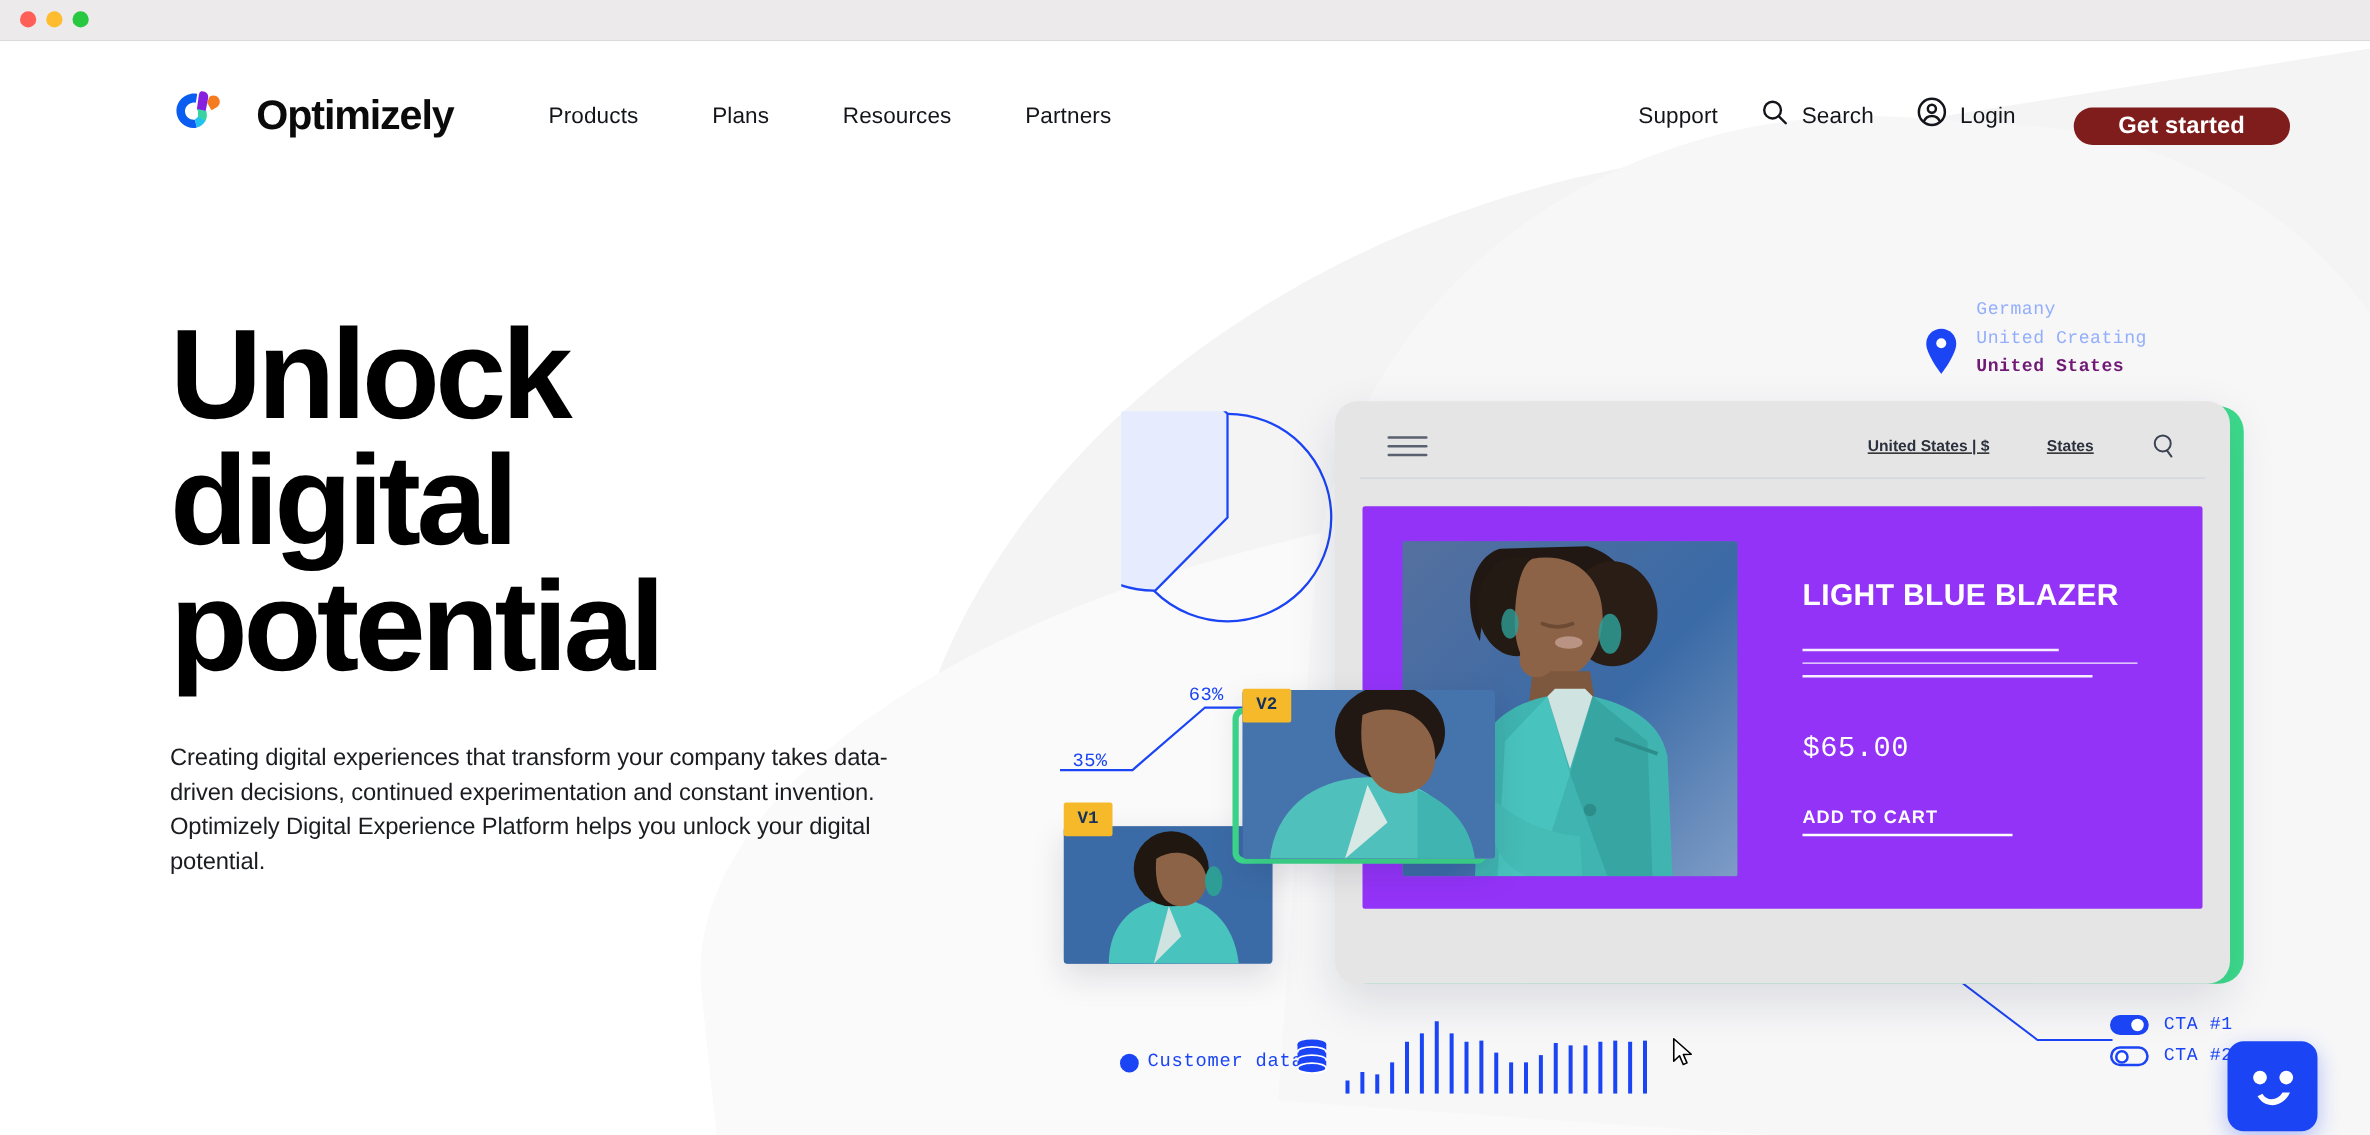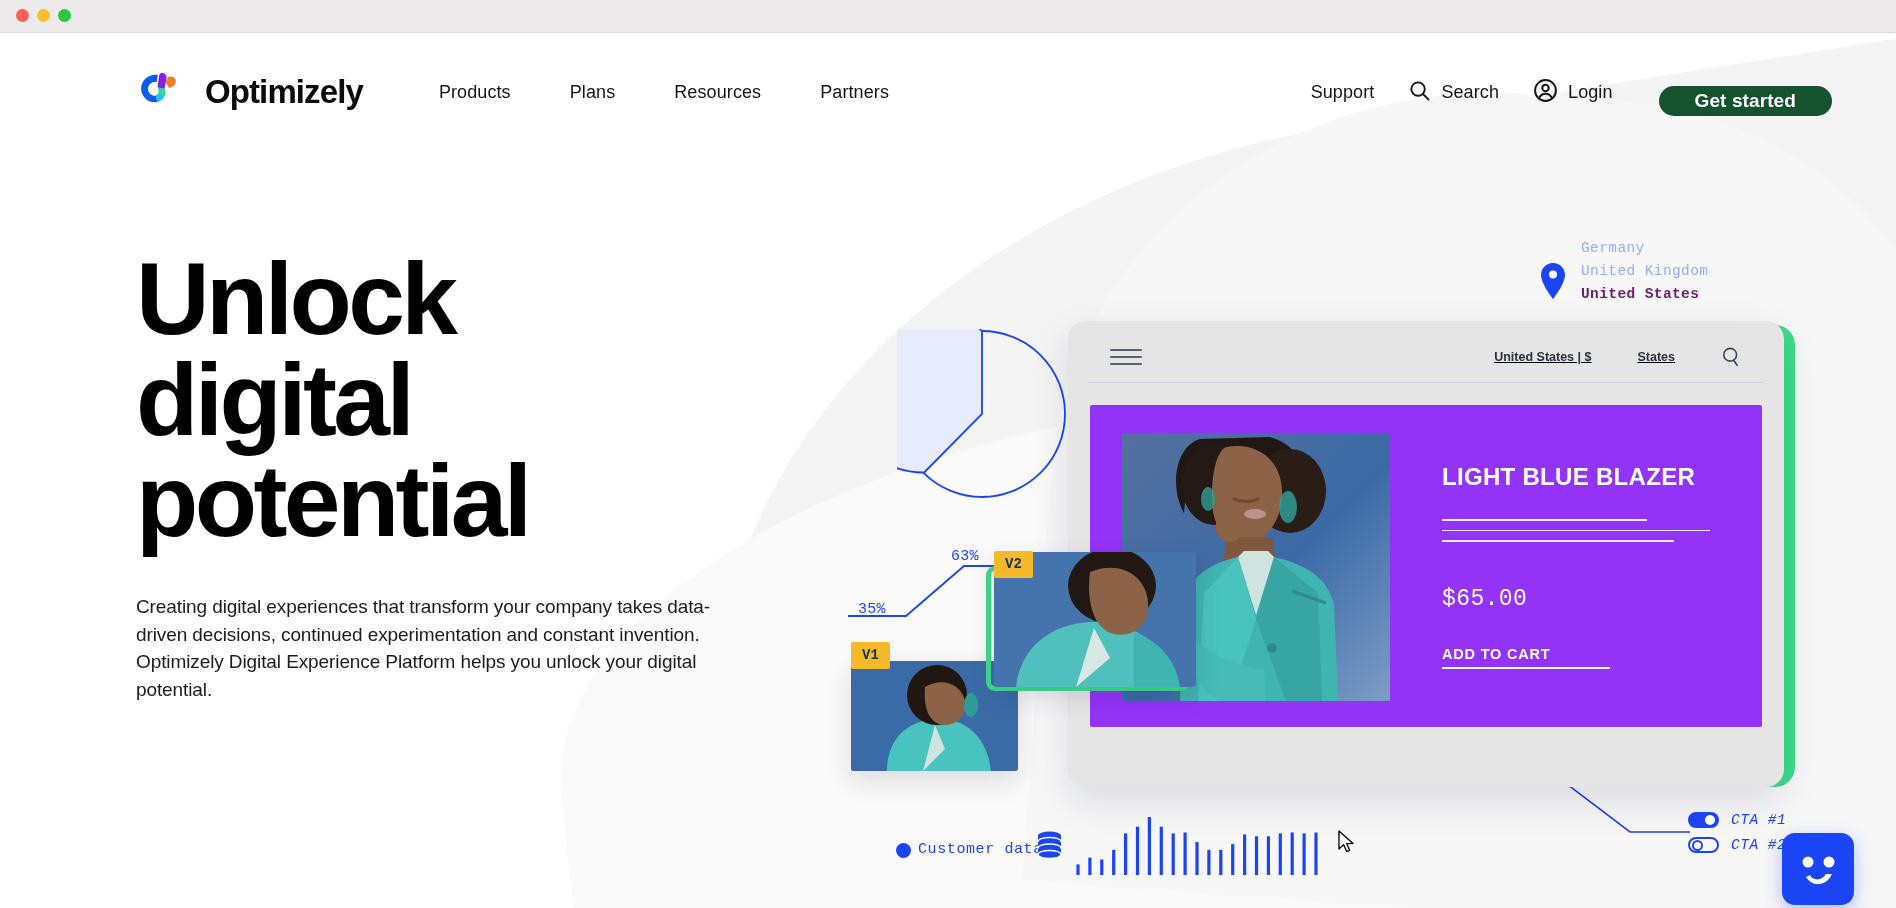--- a/index.html
+++ b/index.html
@@ -79,21 +79,21 @@
     font-size: 18px; color: #13151a; letter-spacing: 0.1px;
     cursor: pointer; white-space: nowrap;
   }
   .nav-right {
     margin-left: auto;
     display: flex; align-items: center; gap: 34px;
   }
   .nav-right .nav-link { font-size: 18px; }
   .icon-link { display: flex; align-items: center; gap: 10px; cursor: pointer; }
   .btn-primary {
-    background: #14532d;
+    background: #7f1d1d;
     color: #ffffff;
     font-size: 19px; font-weight: 700;
     padding: 4px 36px;
     border: none; border-radius: 40px;
     cursor: pointer;
     margin-left: 12px;
     letter-spacing: 0.1px;
     white-space: nowrap;
     margin-top: 18px;
   }
@@ -287,21 +287,20 @@
   .switch .knob {
     position: absolute; top: 1px; width: 10px; height: 10px;
     border-radius: 50%;
   }
   .switch.on .knob { right: 2px; background: #ffffff; }
   .switch.off .knob { left: 2px; border: 2px solid #1b44f5; background: #ffffff; width: 11px; height: 11px; top: 0.5px; }
   .tog-label {
     font-family: "Liberation Mono", monospace;
     font-size: 14.5px; color: #1b44f5; letter-spacing: 0.5px;
     white-space: nowrap;
-    font-style: italic;
   }
 
   
   .chat-widget {
     position: absolute; left: 1782px; top: 800px;
     width: 72px; height: 72px;
     background: #1b44f5;
     border-radius: 13px;
     box-shadow: 0 6px 18px rgba(27,68,245,0.32);
     cursor: pointer;
@@ -393,21 +392,21 @@
 
     <div class="geo-block">
       <span class="geo-pin">
         <svg width="30" height="38" viewBox="0 0 30 38">
           <path d="M15 1C8.4 1 3 6.3 3 12.9 3 21.6 15 37 15 37s12-15.4 12-24.1C27 6.3 21.6 1 15 1z" fill="#1b44f5"></path>
           <circle cx="15" cy="12.6" r="4" fill="#ffffff"></circle>
         </svg>
       </span>
       <div class="geo-list">
         <span class="geo-item">Germany</span>
-        <span class="geo-item">United Kingdom</span>
+        <span class="geo-item">United Creating</span>
         <span class="geo-item active">United States</span>
       </div>
     </div>
 
     <div class="pie-wrap">
       <svg width="170" height="170" viewBox="0 0 170 170">
         <circle cx="85" cy="85" r="83" fill="none" stroke="#1b44f5" stroke-width="1.8"></circle>
         <path d="M85 85 L85 2 A83 83 0 1 0 27.2 143.5 Z" fill="#e6ecfe" stroke="#1b44f5" stroke-width="1.8"></path>
       </svg>
     </div>

